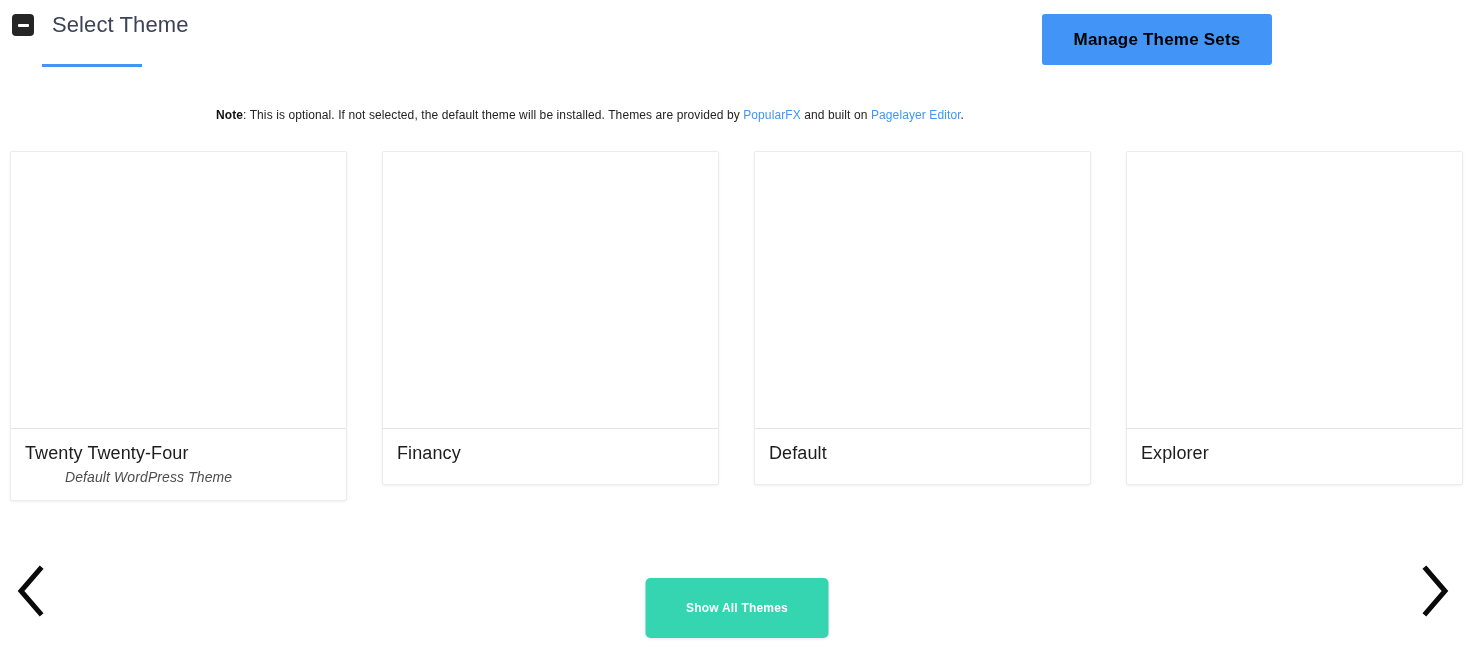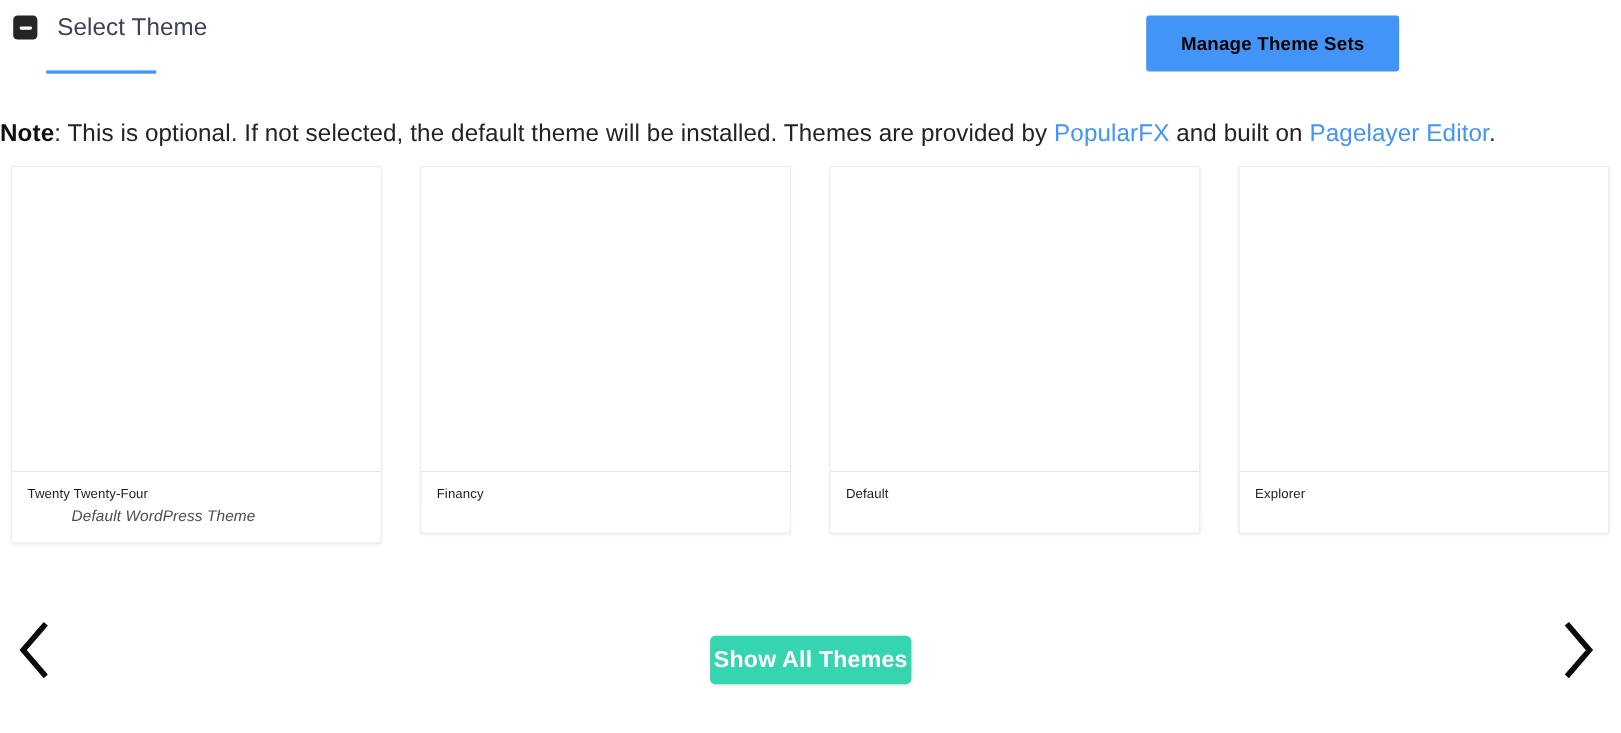--- a/index.html
+++ b/index.html
@@ -91,21 +91,21 @@
     justify-content: center;
   }
 
   
   .note-line {
     position: absolute;
     top: 108px;
     left: 0;
     width: 1180px;
     text-align: center;
-    font-size: 22px;
+    font-size: 12px;
     color: #232323;
     letter-spacing: 0.1px;
     white-space: nowrap;
   }
   .note-line .note-bold { font-weight: 700; color: #101010; }
   .note-line a {
     color: #4294f7;
     text-decoration: none;
   }
 
@@ -136,21 +136,21 @@
     background: #ffffff;
     border-bottom: 1px solid #e4e4e4;
   }
 
   .theme-meta {
     padding: 13px 14px 14px 14px;
     min-height: 55px;
   }
 
   .theme-name {
-    font-size: 12px;
+    font-size: 18px;
     color: #1d1d1d;
     letter-spacing: 0.1px;
     line-height: 1.25;
   }
 
   .theme-sub {
     margin-top: 4px;
     font-size: 14px;
     font-style: italic;
     color: #4d4d4d;
@@ -173,27 +173,27 @@
   }
   .nav-arrow.prev { left: 0px; }
   .nav-arrow.next { right: 8px; }
 
   .show-all-btn {
     position: absolute;
     top: 578px;
     left: 50%;
     transform: translateX(-50%);
     width: 183px;
-    height: 44px;
+    height: 60px;
     background: #34d5b0;
     color: #ffffff;
     border: none;
     border-radius: 5px;
     font-family: "Liberation Sans", sans-serif;
-    font-size: 21px;
+    font-size: 12px;
     font-weight: 700;
     letter-spacing: 0.2px;
     cursor: pointer;
     display: flex;
     align-items: center;
     justify-content: center;
     box-shadow: 0 1px 3px rgba(0,0,0,0.10);
   }
 </style>
 </head>

